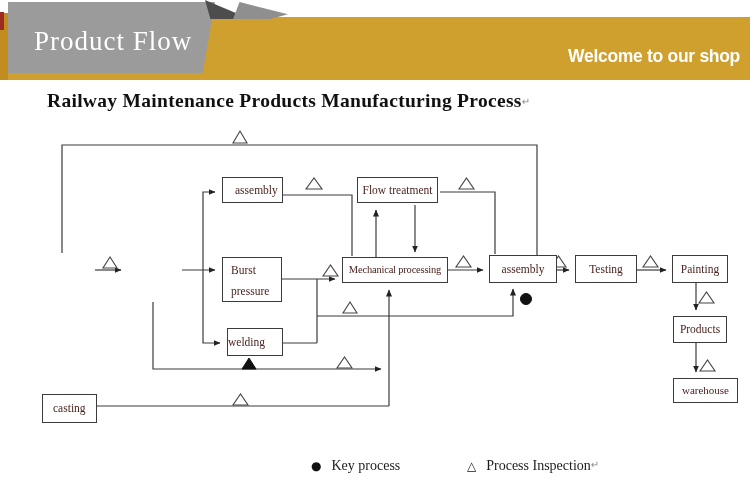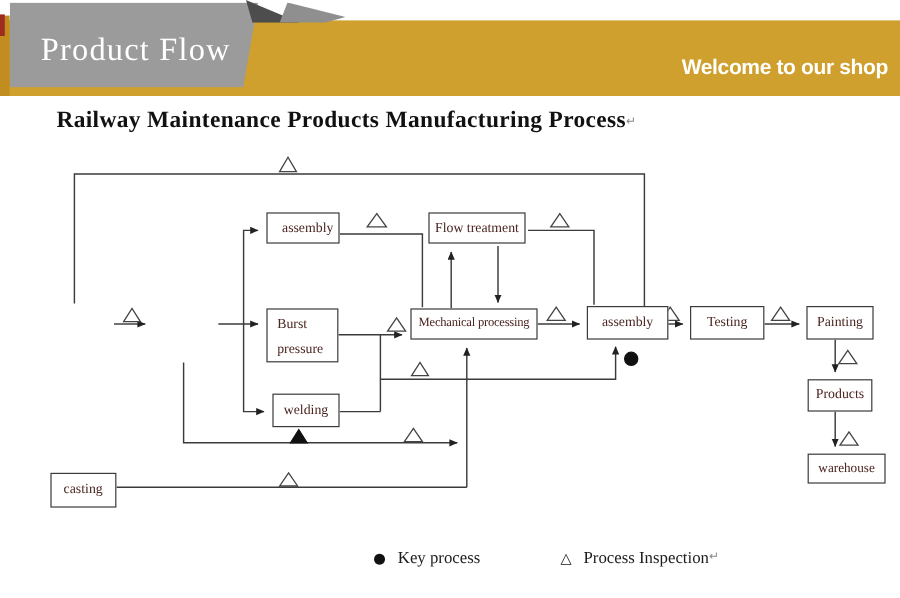--- a/index.html
+++ b/index.html
@@ -120,21 +120,21 @@
     <polygon class="sp" points="242,369 256,369 249,358"></polygon>
     <polygon class="qi" points="337,368 352,368 344.5,357"></polygon>
 
     <path class="wire" d="M97,406 L389,406"></path>
     <path class="wire" marker-end="url(#arr)" d="M389,406 L389,290"></path>
     <polygon class="qi" points="233,405 248,405 240.5,394"></polygon>
   </svg>
 
   <div class="fbox al" style="left:222px;top:177px;width:61px;height:26px;padding-left:12px;line-height:24px;">assembly</div>
   <div class="fbox al" style="left:222px;top:257px;width:60px;height:45px;padding:2px 2px 0 8px;line-height:21px;">Burst pressure</div>
-  <div class="fbox al" style="left:227px;top:328px;width:56px;height:28px;padding-left:0;line-height:26px;text-align:center;">welding</div>
+  <div class="fbox al" style="left:227px;top:328px;width:56px;height:28px;padding-left:0;line-height:26px;">welding</div>
   <div class="fbox ac" style="left:357px;top:177px;width:81px;height:26px;line-height:24px;">Flow treatment</div>
   <div class="fbox ac" style="left:342px;top:257px;width:106px;height:26px;line-height:24px;font-size:10.5px;letter-spacing:-0.2px;white-space:nowrap;">Mechanical processing</div>
   <div class="fbox ac" style="left:489px;top:255px;width:68px;height:28px;line-height:26px;">assembly</div>
   <div class="fbox ac" style="left:575px;top:255px;width:62px;height:28px;line-height:26px;">Testing</div>
   <div class="fbox ac" style="left:672px;top:255px;width:56px;height:28px;line-height:26px;">Painting</div>
   <div class="fbox ac" style="left:673px;top:316px;width:54px;height:27px;line-height:25px;">Products</div>
   <div class="fbox ac" style="left:673px;top:378px;width:65px;height:25px;line-height:23px;font-size:11px;">warehouse</div>
   <div class="fbox al" style="left:42px;top:394px;width:55px;height:29px;padding-left:10px;line-height:27px;">casting</div>
 
   <div class="legend-item" style="left:311px;"><span class="legend-sym">●</span><span>Key process</span></div>

